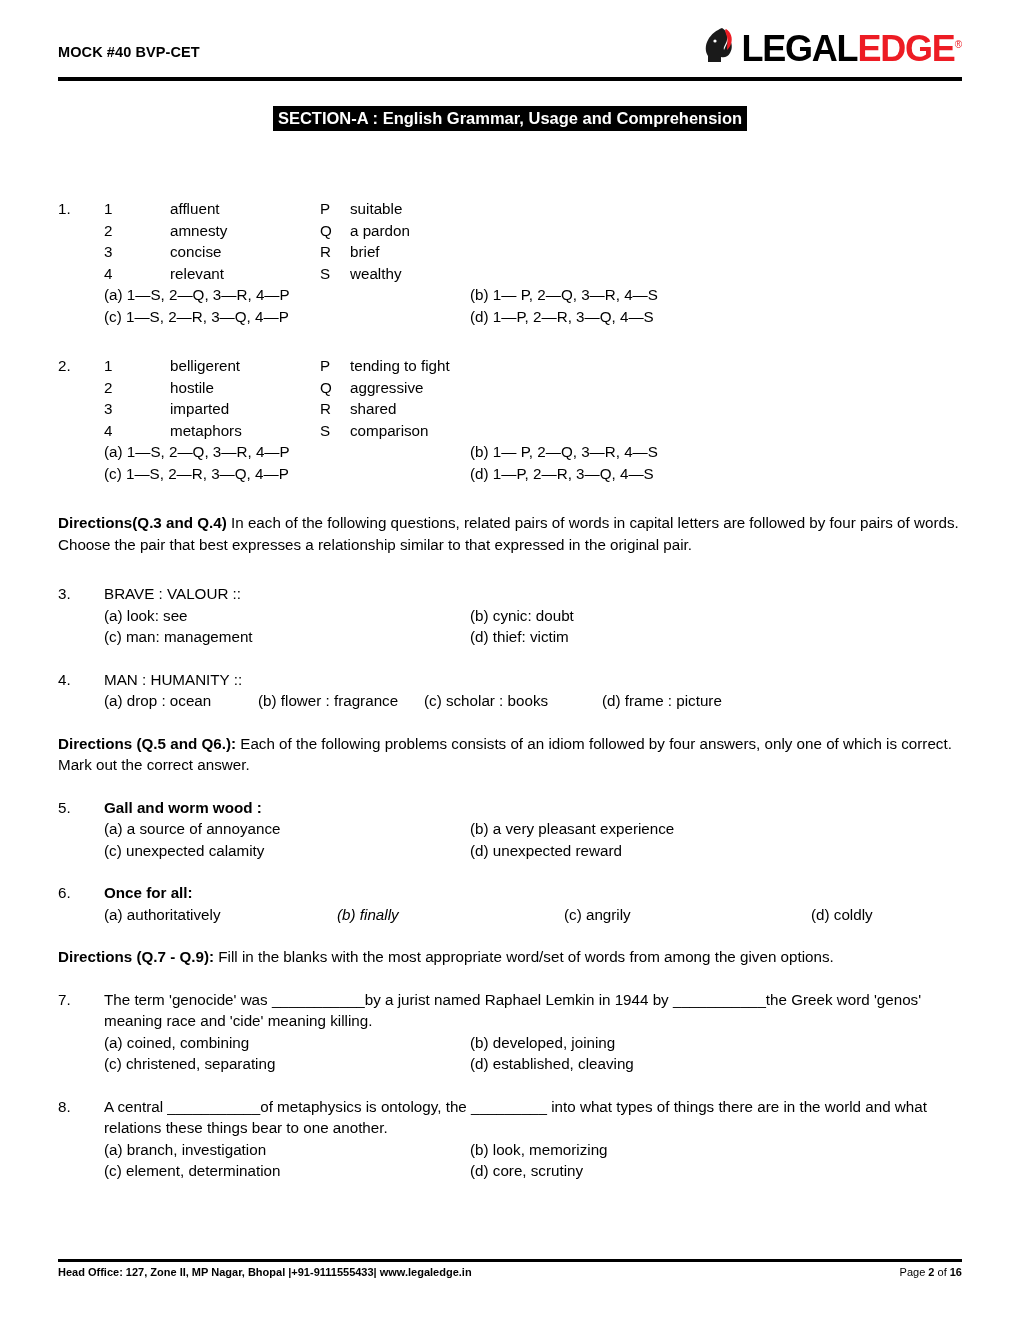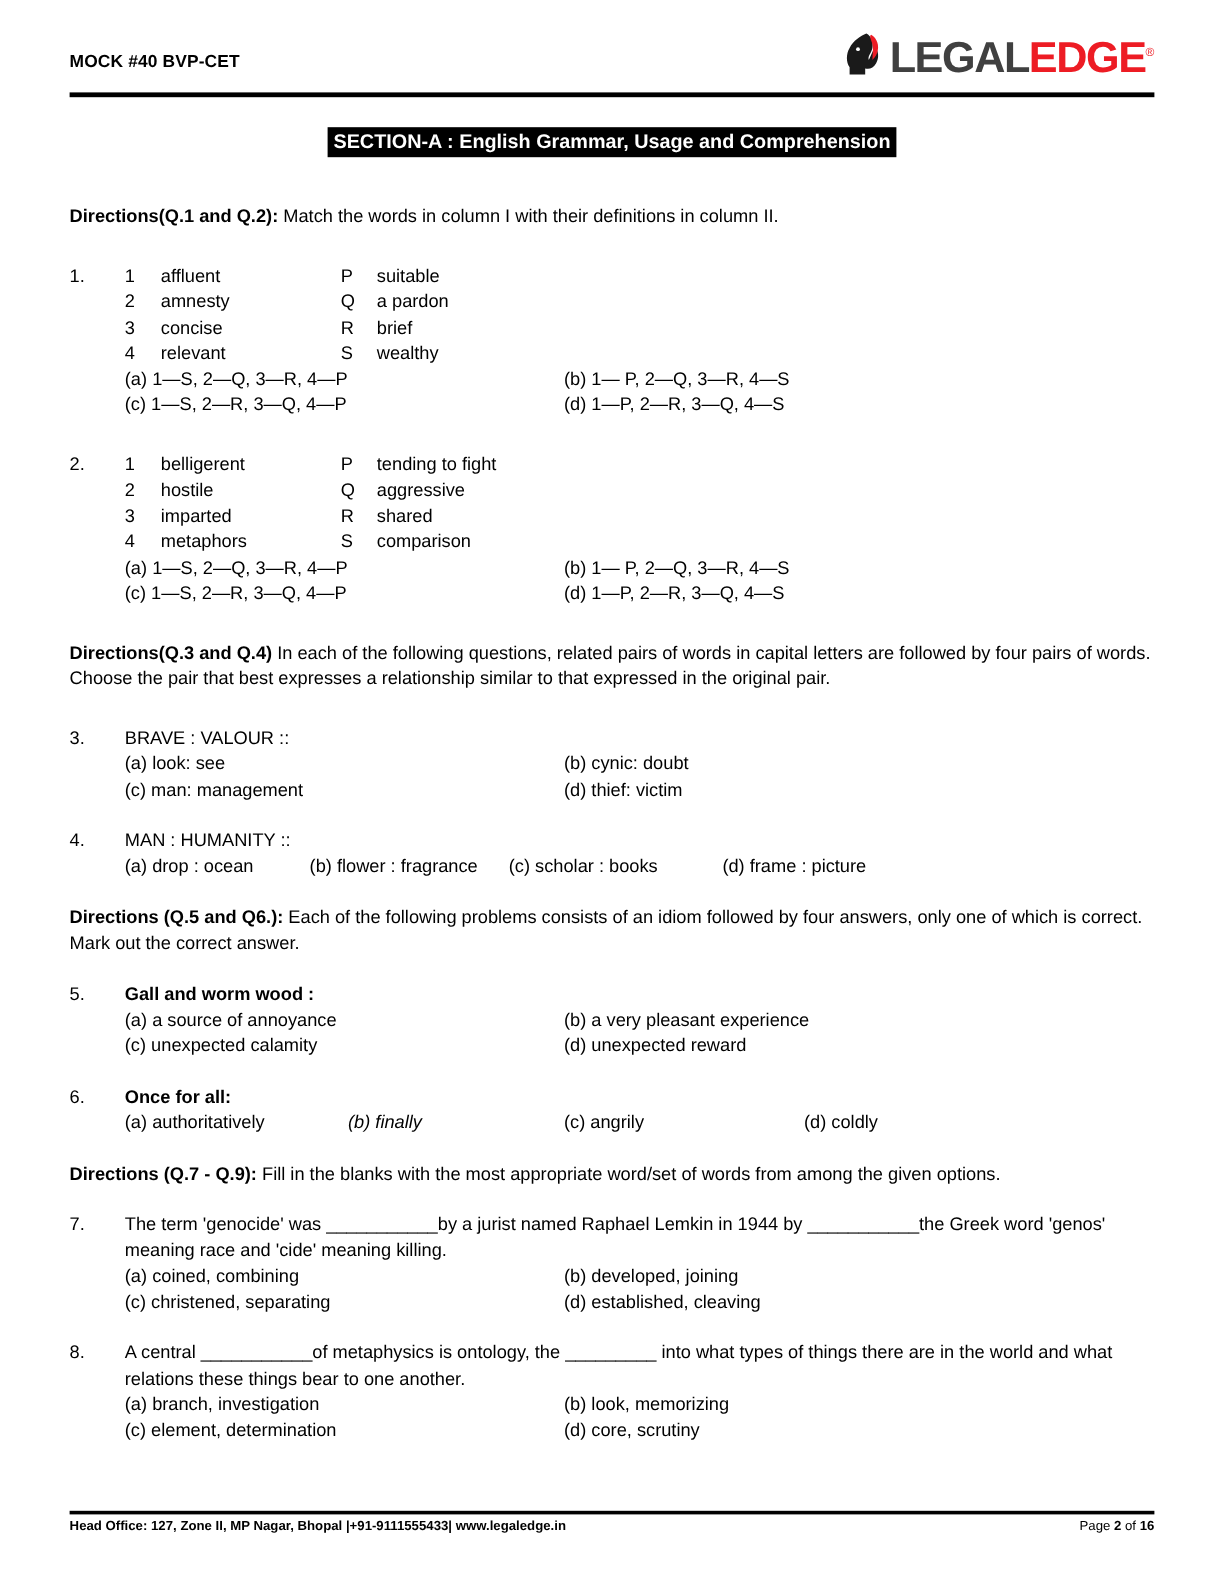--- a/index.html
+++ b/index.html
@@ -58,21 +58,21 @@
   }
   .logo-word {
     font-size: 36px;
     font-weight: bold;
     line-height: 38px;
     letter-spacing: -1.2px;
     font-family: "Liberation Sans", sans-serif;
     white-space: nowrap;
     margin-left: 1px;
   }
-  .logo-legal { color: #404040; }
+  .logo-legal { color: #000000; }
   .logo-edge  { color: #ed1c24; }
   .logo-reg {
     font-size: 10px;
     vertical-align: super;
     color: #ed1c24;
     font-weight: normal;
     letter-spacing: 0;
   }
   .header-rule {
     position: absolute;
@@ -127,40 +127,40 @@
     flex: 0 0 46px;
   }
   .q-body { flex: 1 1 auto; }
 
   
   .match-row {
     display: flex;
     line-height: 21.5px;
   }
   .m-idx   { width: 30px; flex: 0 0 30px; }
-  .m-word  { width: 150px; flex: 0 0 150px; }
+  .m-word  { width: 150px; flex: 0 0 150px; margin-left: 36px; }
   .m-letter{ width: 30px; flex: 0 0 30px; }
   .m-def   { flex: 1 1 auto; }
 
   
   .opt-row {
     display: flex;
     line-height: 21.5px;
   }
   .opt-col2 { width: 366px; flex: 0 0 366px; }
   .opt-rest { flex: 1 1 auto; }
 
   
   .opt-row4 { display: flex; line-height: 21.5px; justify-content: space-between; }
   .oc-a { width: 154px; flex: 0 0 154px; }
   .oc-b { width: 166px; flex: 0 0 166px; }
   .oc-c { width: 178px; flex: 0 0 178px; }
   .oc-d { flex: 1 1 auto; }
 
-  .opt-row4b { display: flex; line-height: 21.5px; }
+  .opt-row4b { display: flex; line-height: 21.5px; gap: 47px; }
   .ob-a { width: 186px; flex: 0 0 186px; }
   .ob-b { width: 180px; flex: 0 0 180px; font-style: italic; }
   .ob-c { width: 200px; flex: 0 0 200px; }
   .ob-d { flex: 1 1 auto; }
   .gap-md  { height: 21px; }
   .gap-lg  { height: 28px; }
 
   .bold { font-weight: bold; }
 
   
@@ -208,23 +208,20 @@
     </div>
   </div>
   <div class="header-rule"></div>
 
   <div class="section-heading-wrap">
     <span class="section-heading">SECTION-A : English Grammar, Usage and Comprehension</span>
   </div>
 
   <div class="content">
 
-    <div class="directions">
-      <b>Directions(Q.1 and Q.2):</b><span> Match the words in column I with their definitions in column II.</span>
-    </div>
 
     <div class="gap-lg"></div>
 
     <div class="q-block">
       <div class="q-num">1.</div>
       <div class="q-body">
         <div class="match-row">
           <span class="m-idx">1</span>
           <span class="m-word">affluent</span>
           <span class="m-letter">P</span>

